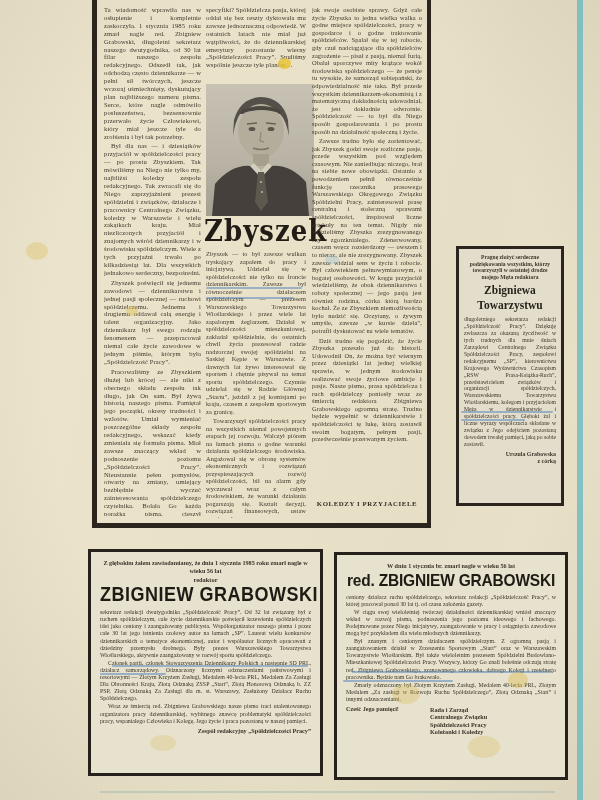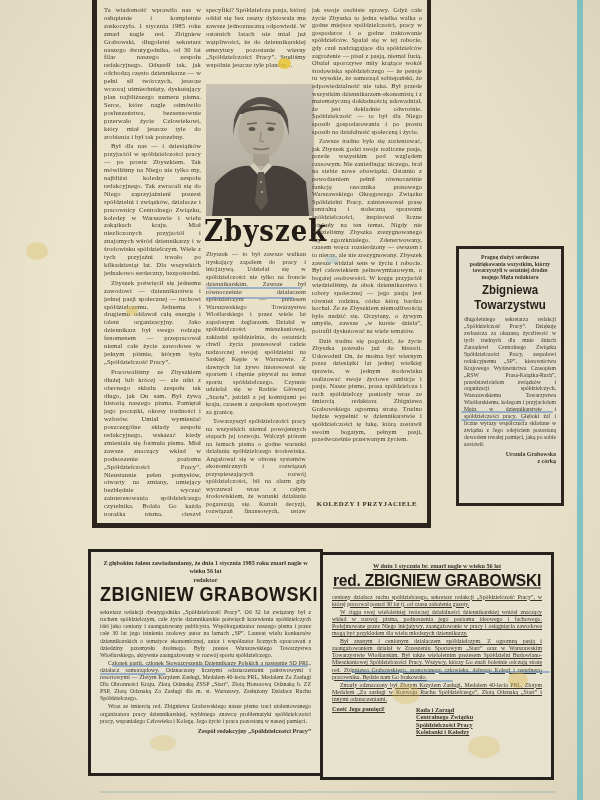--- a/index.html
+++ b/index.html
@@ -21,21 +21,21 @@
   .col-sig{position:absolute;text-align:center;font-weight:bold;font-size:6.8px;
     letter-spacing:.6px;color:#342e24;font-family:"Liberation Serif",serif;}
   .photo{position:absolute;box-shadow:inset 0 0 6px rgba(40,35,25,.35);}
   .notice{position:absolute;border:3px solid #2b251e;background:#e3decb;
     color:#3c362b;overflow:hidden;}
   .notice .inner{padding:5px 5px;}
   .obit{position:absolute;border:3px solid #26211a;background:#e7e2cd;
     color:#3a342a;overflow:hidden;}
   .obit .inner{padding:7px 9px;}
   .thanks-intro{font-size:5.6px;line-height:6.6px;font-weight:bold;text-align:center;margin:0 0 3px 0;}
-  .thanks-name{font-family:Liberation Sans, sans-serif;font-weight:bold;font-size:11.5px;
+  .thanks-name{font-family:Liberation Serif, serif;font-weight:bold;font-size:11.5px;
     line-height:14px;text-align:center;color:#241f18;margin:2px 0 4px 0;transform:scaleY(1.05);}
   .thanks-body{font-size:5.7px;line-height:6.9px;text-align:justify;margin:0;}
   .thanks-sig{font-size:5.9px;font-weight:bold;text-align:right;margin-top:3px;line-height:7px;}
   .obit-intro{font-size:6.2px;line-height:7.6px;font-weight:bold;text-align:center;margin:0 0 2px 0;}
   .obit-sub{font-size:6.4px;text-align:center;font-weight:bold;margin:1px 0 2px 0;}
   .obit-name{font-family:"Liberation Sans",sans-serif;font-weight:bold;color:#1f1a14;
     text-align:center;white-space:nowrap;transform:scaleY(1.08);margin:1px 0 4px 0;}
   .obit-name.left{font-size:18px;line-height:20px;letter-spacing:.5px;}
   .obit-name.right{font-size:15.5px;line-height:18px;letter-spacing:-.2px;}
   .obit-body{font-size:5.9px;line-height:7.1px;text-align:justify;margin:0;}
@@ -134,21 +134,21 @@
     <div class="obit-name left">ZBIGNIEW GRABOWSKI</div>
     <div class="obit-body">
       <p class="nofirst">sekretarz redakcji dwutygodnika „Spółdzielczość Pracy”. Od 32 lat związany był z ruchem spółdzielczym, całe życie dziennikarskie poświęcił krzewieniu spółdzielczych idei jako ceniony i zaangażowany publicysta. Współorganizator naszego pisma i przez całe 30 lat jego istnienia czołowy autor na łamach „SP”. Laureat wielu konkursów dziennikarskich o tematyce ekonomicznej, autor i współautor licznych opracowań z dziedziny przemysłu drobnego. Były prezes Warszawskiego Towarzystwa Wioślarskiego, aktywnie zaangażowany w rozwój sportu spółdzielczego.</p>
       <p>Członek partii, członek Stowarzyszenia Dziennikarzy Polskich a następnie SD PRL, działacz samorządowy. Odznaczony licznymi odznaczeniami państwowymi i resortowymi — Złotym Krzyżem Zasługi, Medalem 40-lecia PRL, Medalem Za Zasługi Dla Obronności Kraju, Złotą Odznaką ZSSP „Start”, Złotą Honorową Odznaką b. ZZ PSP, Złotą Odznaką Za Zasługi dla m. st. Warszawy, Zasłużony Działacz Ruchu Spółdzielczego.</p>
       <p>Wraz ze śmiercią red. Zbigniewa Grabowskiego nasze pismo traci utalentowanego organizatora pracy dziennikarskiej, wybitnego znawcę problematyki spółdzielczości pracy, wspaniałego Człowieka i Kolegę. Jego życie i praca pozostaną w naszej pamięci.</p>
     </div>
     <div class="obit-sig">Zespół redakcyjny „Spółdzielczości Pracy”</div>
   </div>
 </div>
 
-<div class="obit" style="left:320px;top:552px;width:228px;height:222px;text-decoration:underline;">
+<div class="obit" style="left:334px;top:552px;width:228px;height:222px;">
   <div class="inner">
     <p class="obit-intro">W dniu 1 stycznia br. zmarł nagle w wieku 56 lat</p>
     <div class="obit-name right">red. ZBIGNIEW GRABOWSKI</div>
     <div class="obit-body">
       <p class="nofirst">ceniony działacz ruchu spółdzielczego, sekretarz redakcji „Spółdzielczość Pracy”, w której pracował ponad 30 lat tj. od czasu założenia gazety.</p>
       <p>W ciągu swej wieloletniej twórczej działalności dziennikarskiej wniósł znaczący wkład w rozwój pisma, podnoszenia jego poziomu ideowego i fachowego. Podejmowane przez Niego inicjatywy, zaangażowanie w pracy i osiągnięcia zawodowe mogą być przykładem dla wielu młodszych dziennikarzy.</p>
       <p>Był znanym i cenionym działaczem spółdzielczym. Z ogromną pasją i zaangażowaniem działał w Zrzeszeniu Sportowym „Start” oraz w Warszawskim Towarzystwie Wioślarskim. Był także wieloletnim prezesem Spółdzielni Budowlano-Mieszkaniowej Spółdzielczości Pracy. Wszyscy, którzy Go znali boleśnie odczują stratę red. Zbigniewa Grabowskiego, szanowanego człowieka, dobrego Kolegi i rzetelnego pracownika. Będzie nam Go brakowało.</p>
       <p>Zmarły odznaczony był Złotym Krzyżem Zasługi, Medalem 40-lecia PRL, Złotym Medalem „Za zasługi w Rozwoju Ruchu Spółdzielczego”, Złotą Odznaką „Start” i innymi odznaczeniami.</p>
     </div>
     <div class="obit-closing">Cześć Jego pamięci!</div>

